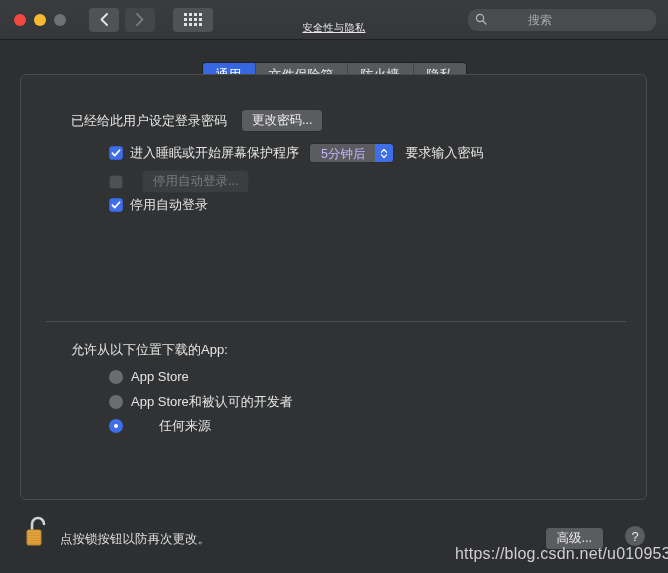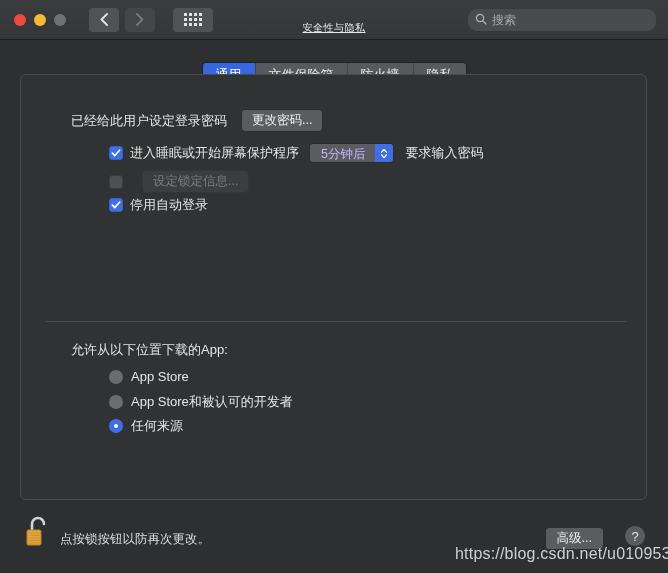--- a/index.html
+++ b/index.html
@@ -61,20 +61,21 @@
     pointer-events: none;
     text-decoration: underline;
   }
   #search {
     position: absolute; right: 12px; top: 9px;
     width: 188px; height: 22px;
     background: #4a4b4e;
     border-radius: 9px;
     display: flex; align-items: center;
     padding-left: 7px;
+    gap: 36px;
   }
   #search .mag { flex: 0 0 auto; margin-right: 5px; }
   #search .ph { font-size: 12px; color: #a7a8aa; }
 
   
   #tabs {
     position: absolute; top: 62px; left: 0; right: 0;
     display: flex; justify-content: center;
   }
   .tabstrip {
@@ -279,21 +280,21 @@
             <path d="M1.6 5.2 L4 2.4 L6.4 5.2" stroke="#fff" stroke-width="1.3" fill="none" stroke-linecap="round" stroke-linejoin="round"></path>
             <path d="M1.6 7.8 L4 10.6 L6.4 7.8" stroke="#fff" stroke-width="1.3" fill="none" stroke-linecap="round" stroke-linejoin="round"></path>
           </svg>
         </span>
       </span>
       <span class="lbl" style="margin-left:11px;">要求输入密码</span>
     </div>
 
     <div class="row" style="left:88px; top:95px;">
       <span class="cbox off"></span>
-      <span class="pushbtn disabled" style="margin-left:12px;">设定锁定信息...</span>
+      <span class="pushbtn disabled" style="margin-left:12px;">停用自动登录...</span>
     </div>
 
     <div class="row" style="left:88px; top:121px;">
       <span class="cbox on">
         <svg width="10" height="10" viewBox="0 0 10 10">
             <path d="M1.4 5.2 L3.7 7.6 L8.6 2.2" stroke="#fff" stroke-width="1.7" fill="none" stroke-linecap="round" stroke-linejoin="round"></path>
           </svg>
       </span>
       <span class="lbl">停用自动登录</span>
     </div>
@@ -307,21 +308,21 @@
     <div class="row" style="left:88px; top:294px;">
       <span class="radio off"></span>
       <span class="lbl">App Store</span>
     </div>
 
     <div class="row" style="left:88px; top:318px;">
       <span class="radio off"></span>
       <span class="lbl">App Store和被认可的开发者</span>
     </div>
 
-    <div class="row" style="left:88px; top:342px;">
+    <div class="row" style="left:88px; top:342px;gap:28px;">
       <span class="radio on">
           <i></i>
         </span>
       <span class="lbl">任何来源</span>
     </div>
   </div>
 
   <div id="footer">
     <div id="lock">
       <span>

